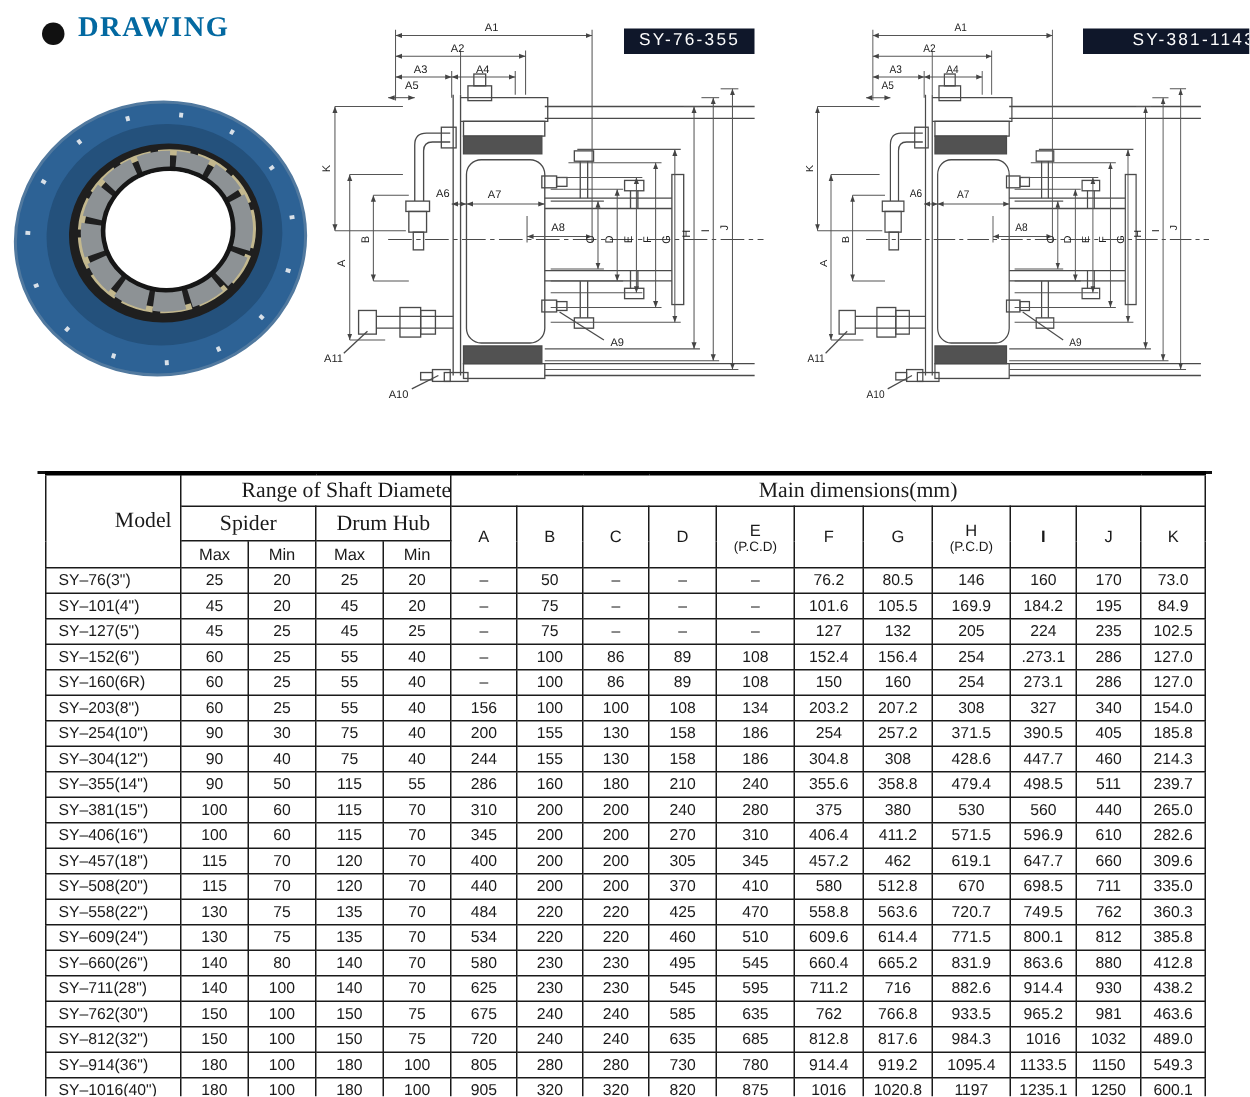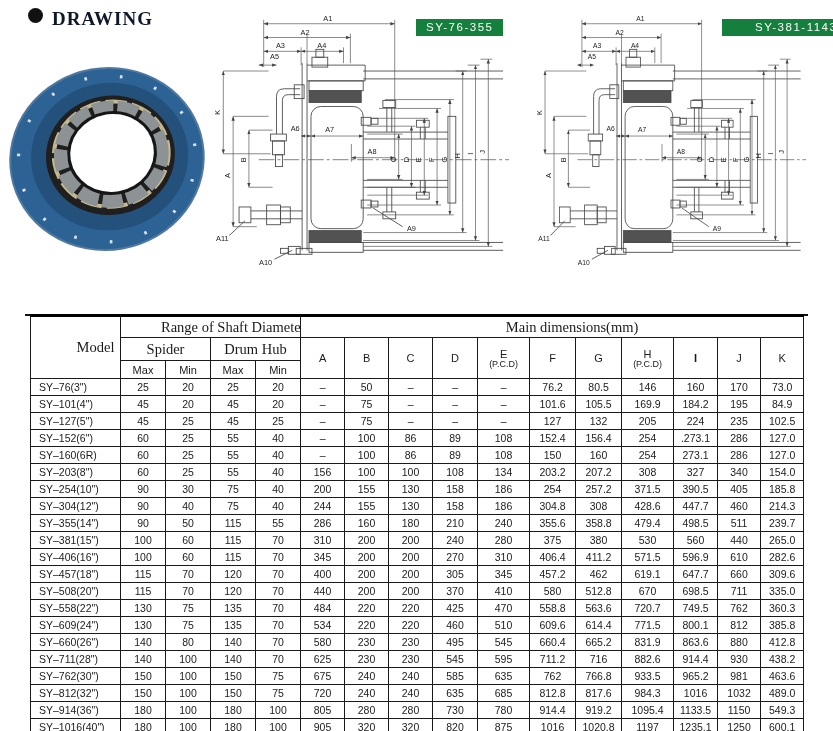--- a/index.html
+++ b/index.html
@@ -1,30 +1,30 @@
 <!DOCTYPE html>
 <html><head>
 <meta charset="utf-8">
 <style>
   html,body { margin:0; padding:0; background:#ffffff; }
   .page { position:relative; width:833px; height:731px; background:#fff; overflow:hidden;
           font-family:"Liberation Sans", sans-serif; color:#1a1a1a; }
 
-  .section-heading { position:absolute; display:flex; align-items:flex-start; gap:9px;
-          font-family:"Liberation Serif", serif; font-weight:bold; font-size:19px; letter-spacing:1px; color:#0f172a; }
+  .section-heading { position:absolute; display:flex; align-items:flex-end; gap:9px;
+          font-family:"Liberation Serif", serif; font-weight:bold; font-size:19px; letter-spacing:1px; color:#0369a1; }
   .bullet-circle { width:15px; height:15px; border-radius:50%; background:#111; display:inline-block; }
   .bullet-square { width:14px; height:14px; background:#111; display:inline-block; }
 
   .photo-box { position:absolute; left:6px; top:52px; width:202px; height:214px; }
 
   .tech-drawing { position:absolute; top:6px; height:266px;text-decoration:underline; }
   .tech-drawing.d1 { left:212px; width:328px; }
   .tech-drawing.d2 { left:536px; width:297px; }
   .tech-svg { width:100%; height:100%; }
-  .drawing-title { position:absolute; top:13px; background:#15803d; color:#fdfdfd;
+  .drawing-title { position:absolute; top:13px; background:#0f172a; color:#fdfdfd;
           font-size:11.5px; letter-spacing:1.5px; padding:2px 10px 3px; white-space:nowrap; }
   .d1 .drawing-title { left:204px; }
   .d2 .drawing-title { left:186px;padding-left:33px; }
 
   .heading-rule { position:absolute; left:25px; top:306px; width:783px; height:0;
           border:none; border-top:2px solid #111; }
 
   .dims-table { position:absolute; left:30px; top:314px; width:773px; border-collapse:collapse;
           table-layout:fixed; border-top:3px solid #000; border-bottom:2.5px solid #000; }
   .dims-table th, .dims-table td { border:1px solid #1a1a1a; text-align:center; vertical-align:middle;

